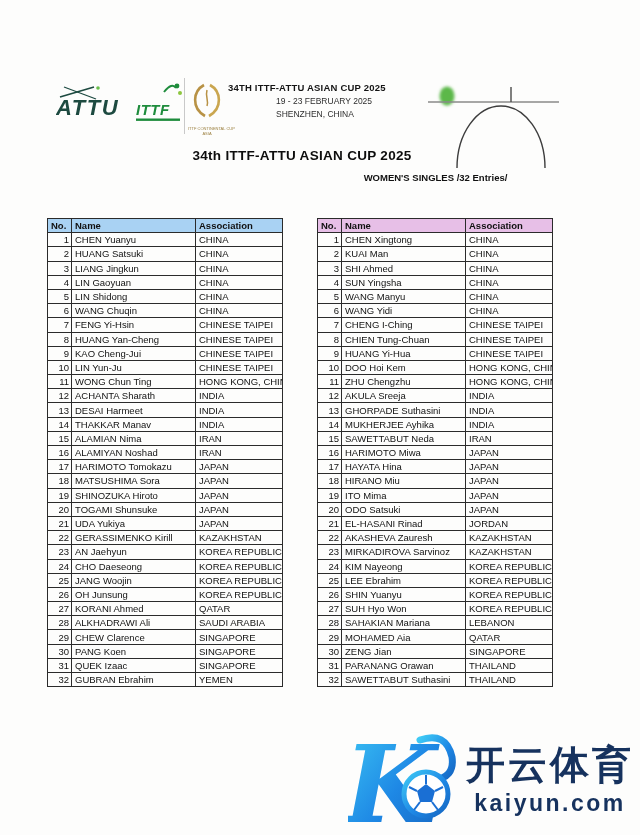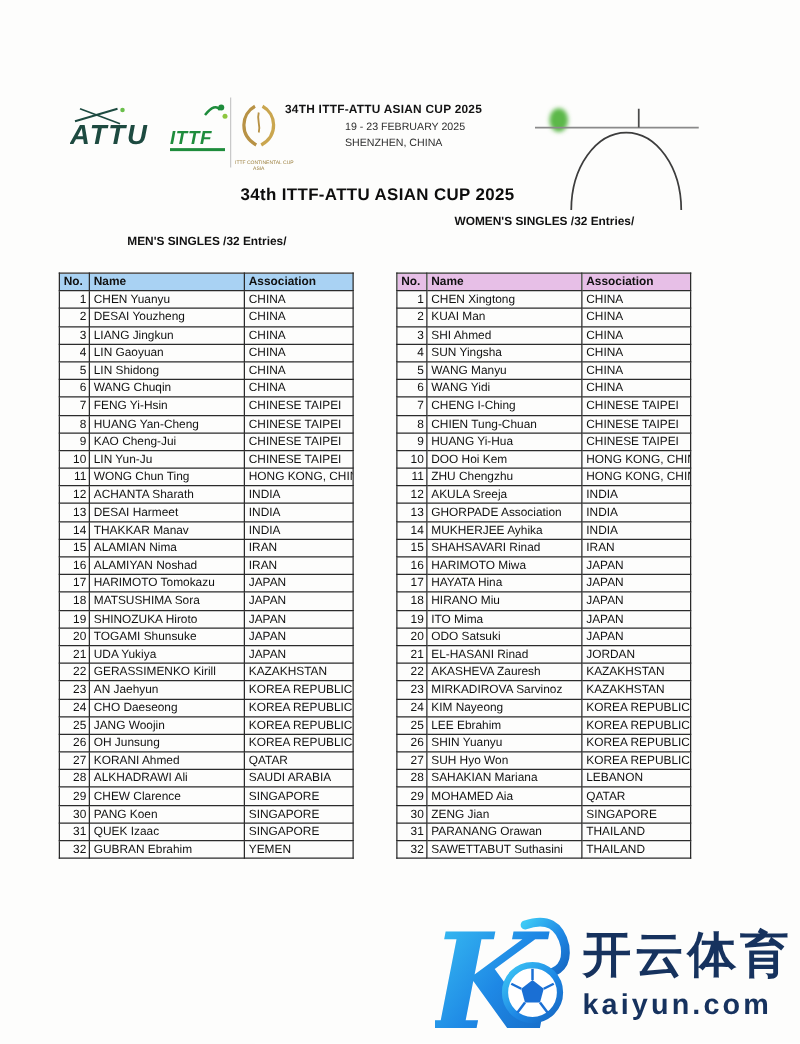--- a/index.html
+++ b/index.html
@@ -38,21 +38,21 @@
   .col-no{width:24px;}
   .col-name{width:124px;}
   .col-assoc{width:87px;}
   .entry-table td.num{text-align:right;padding-right:2px;}
 
   
   .watermark{position:absolute;left:348px;top:728px;width:288px;height:104px;
     display:flex;align-items:center;}
   .wm-text{margin-left:6px;display:flex;flex-direction:column;}
   .wm-cn{font-size:39px;font-weight:bold;letter-spacing:3px;line-height:44px;}
-  .wm-url{font-size:23px;font-weight:bold;letter-spacing:2.5px;margin-top:3px;}
+  .wm-url{font-size:23px;font-weight:bold;letter-spacing:2.5px;margin-top:3px;text-align:center;}
 </style>
 </head>
 <body>
 
 <div class="page">
 
   <div class="logos">
 
     <svg class="attu-svg" width="80" height="40" viewBox="0 0 80 40">
       <path d="M4 13 L38 3" stroke="#1d4a40" stroke-width="1.6" fill="none"></path>
@@ -95,21 +95,20 @@
         </defs>
       <ellipse cx="19" cy="16" rx="7.5" ry="9.5" fill="#5cb849" filter="url(#ballblur)"></ellipse>
       <line x1="0" y1="22" x2="131" y2="22" stroke="#8a8a8a" stroke-width="1.4"></line>
       <line x1="83" y1="7" x2="83" y2="22" stroke="#4a4a4a" stroke-width="1.4"></line>
       <path d="M29 88 A 44 62 0 0 1 117 88" stroke="#3d3d3d" stroke-width="1.4" fill="none"></path>
     </svg>
   </div>
 
   <div class="page-title">34th ITTF-ATTU ASIAN CUP 2025</div>
 
-  <div class="sec-title sec-men">MEN'S SINGLES /32 Entries/</div>
   <table class="entry-table tbl-men">
     <colgroup>
         <col class="col-no">
         <col class="col-name">
         <col class="col-assoc">
       </colgroup>
     <thead>
       <tr style="background: rgb(169, 210, 243);">
         <th>No.</th>
         <th>Name</th>
@@ -117,21 +116,21 @@
       </tr>
     </thead>
     <tbody>
         <tr>
           <td class="num">1</td>
           <td>CHEN Yuanyu</td>
           <td>CHINA</td>
         </tr>
         <tr>
           <td class="num">2</td>
-          <td>DESAI Youzheng</td>
+          <td>HUANG Satsuki</td>
           <td>CHINA</td>
         </tr>
         <tr>
           <td class="num">3</td>
           <td>LIANG Jingkun</td>
           <td>CHINA</td>
         </tr>
         <tr>
           <td class="num">4</td>
           <td>LIN Gaoyuan</td>
@@ -350,31 +349,31 @@
           <td>ZHU Chengzhu</td>
           <td>HONG KONG, CHINA</td>
         </tr>
         <tr>
           <td class="num">12</td>
           <td>AKULA Sreeja</td>
           <td>INDIA</td>
         </tr>
         <tr>
           <td class="num">13</td>
-          <td>GHORPADE Association</td>
+          <td>GHORPADE Suthasini</td>
           <td>INDIA</td>
         </tr>
         <tr>
           <td class="num">14</td>
           <td>MUKHERJEE Ayhika</td>
           <td>INDIA</td>
         </tr>
         <tr>
           <td class="num">15</td>
-          <td>SHAHSAVARI Rinad</td>
+          <td>SAWETTABUT Neda</td>
           <td>IRAN</td>
         </tr>
         <tr>
           <td class="num">16</td>
           <td>HARIMOTO Miwa</td>
           <td>JAPAN</td>
         </tr>
         <tr>
           <td class="num">17</td>
           <td>HAYATA Hina</td>

